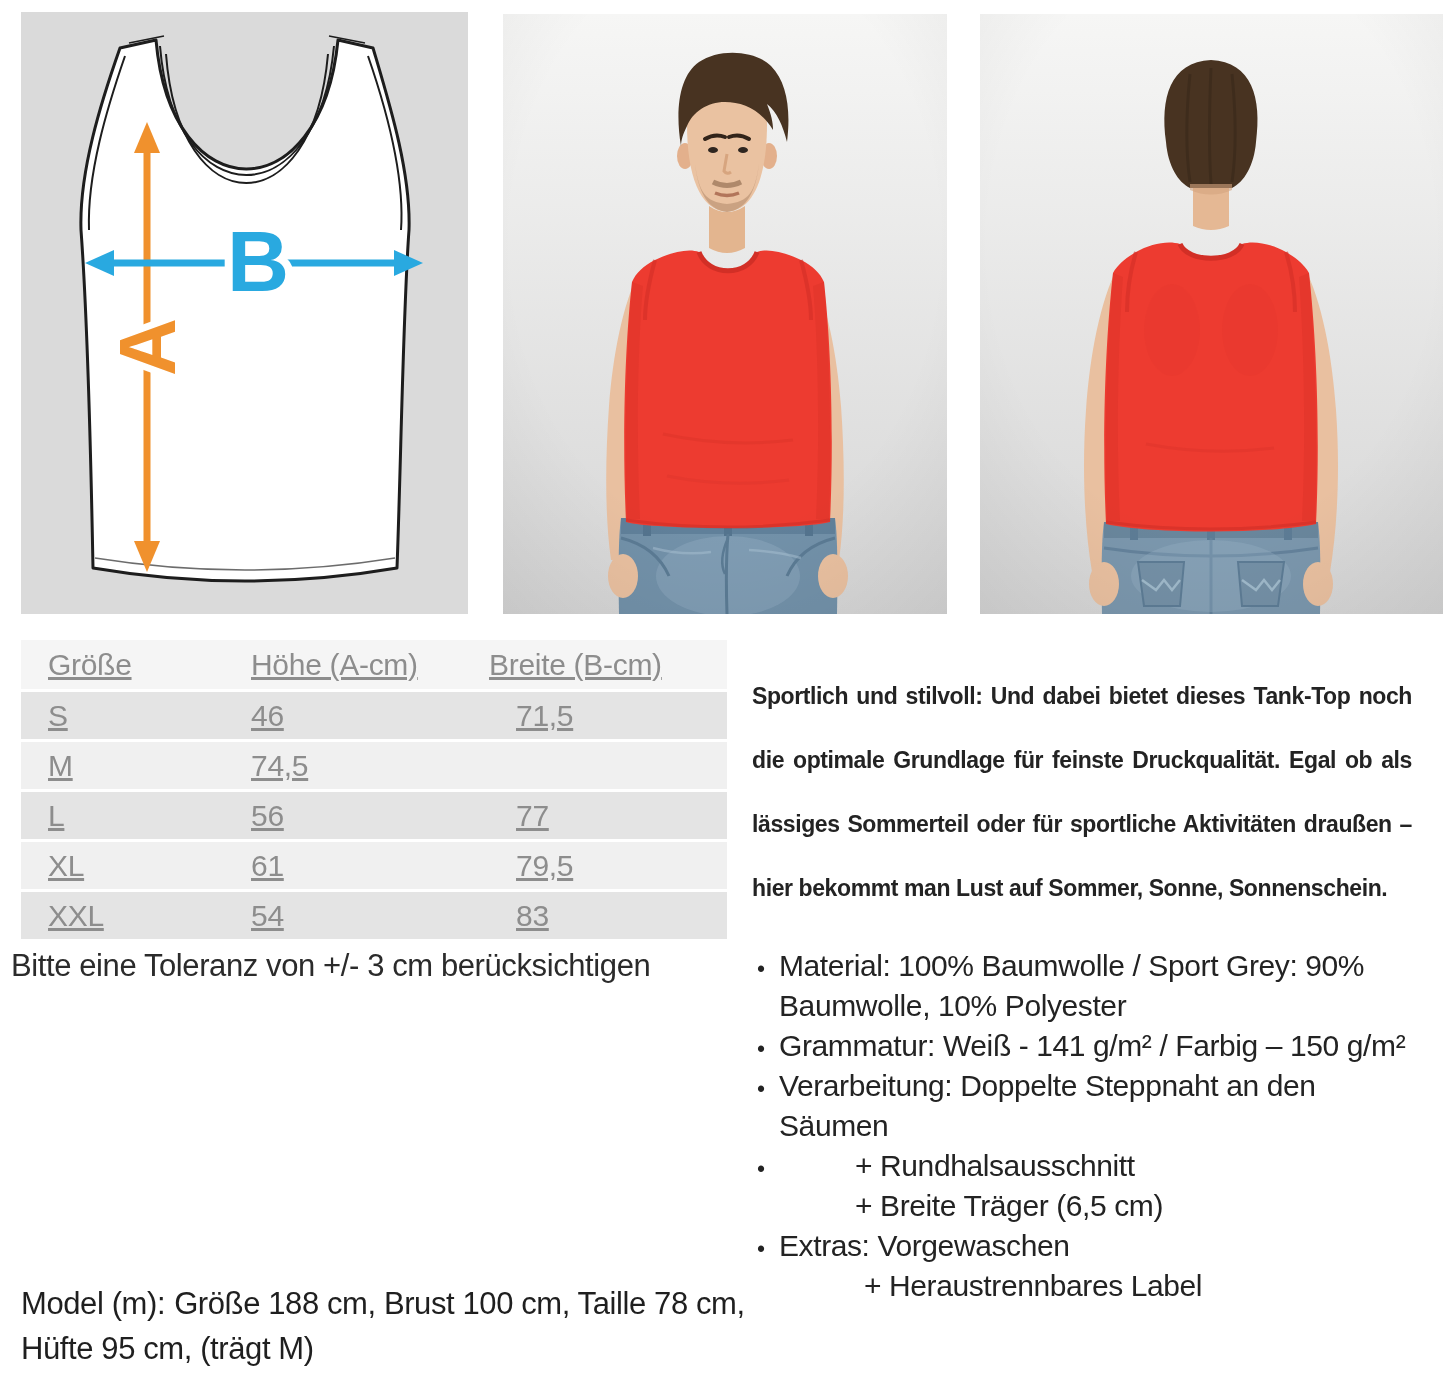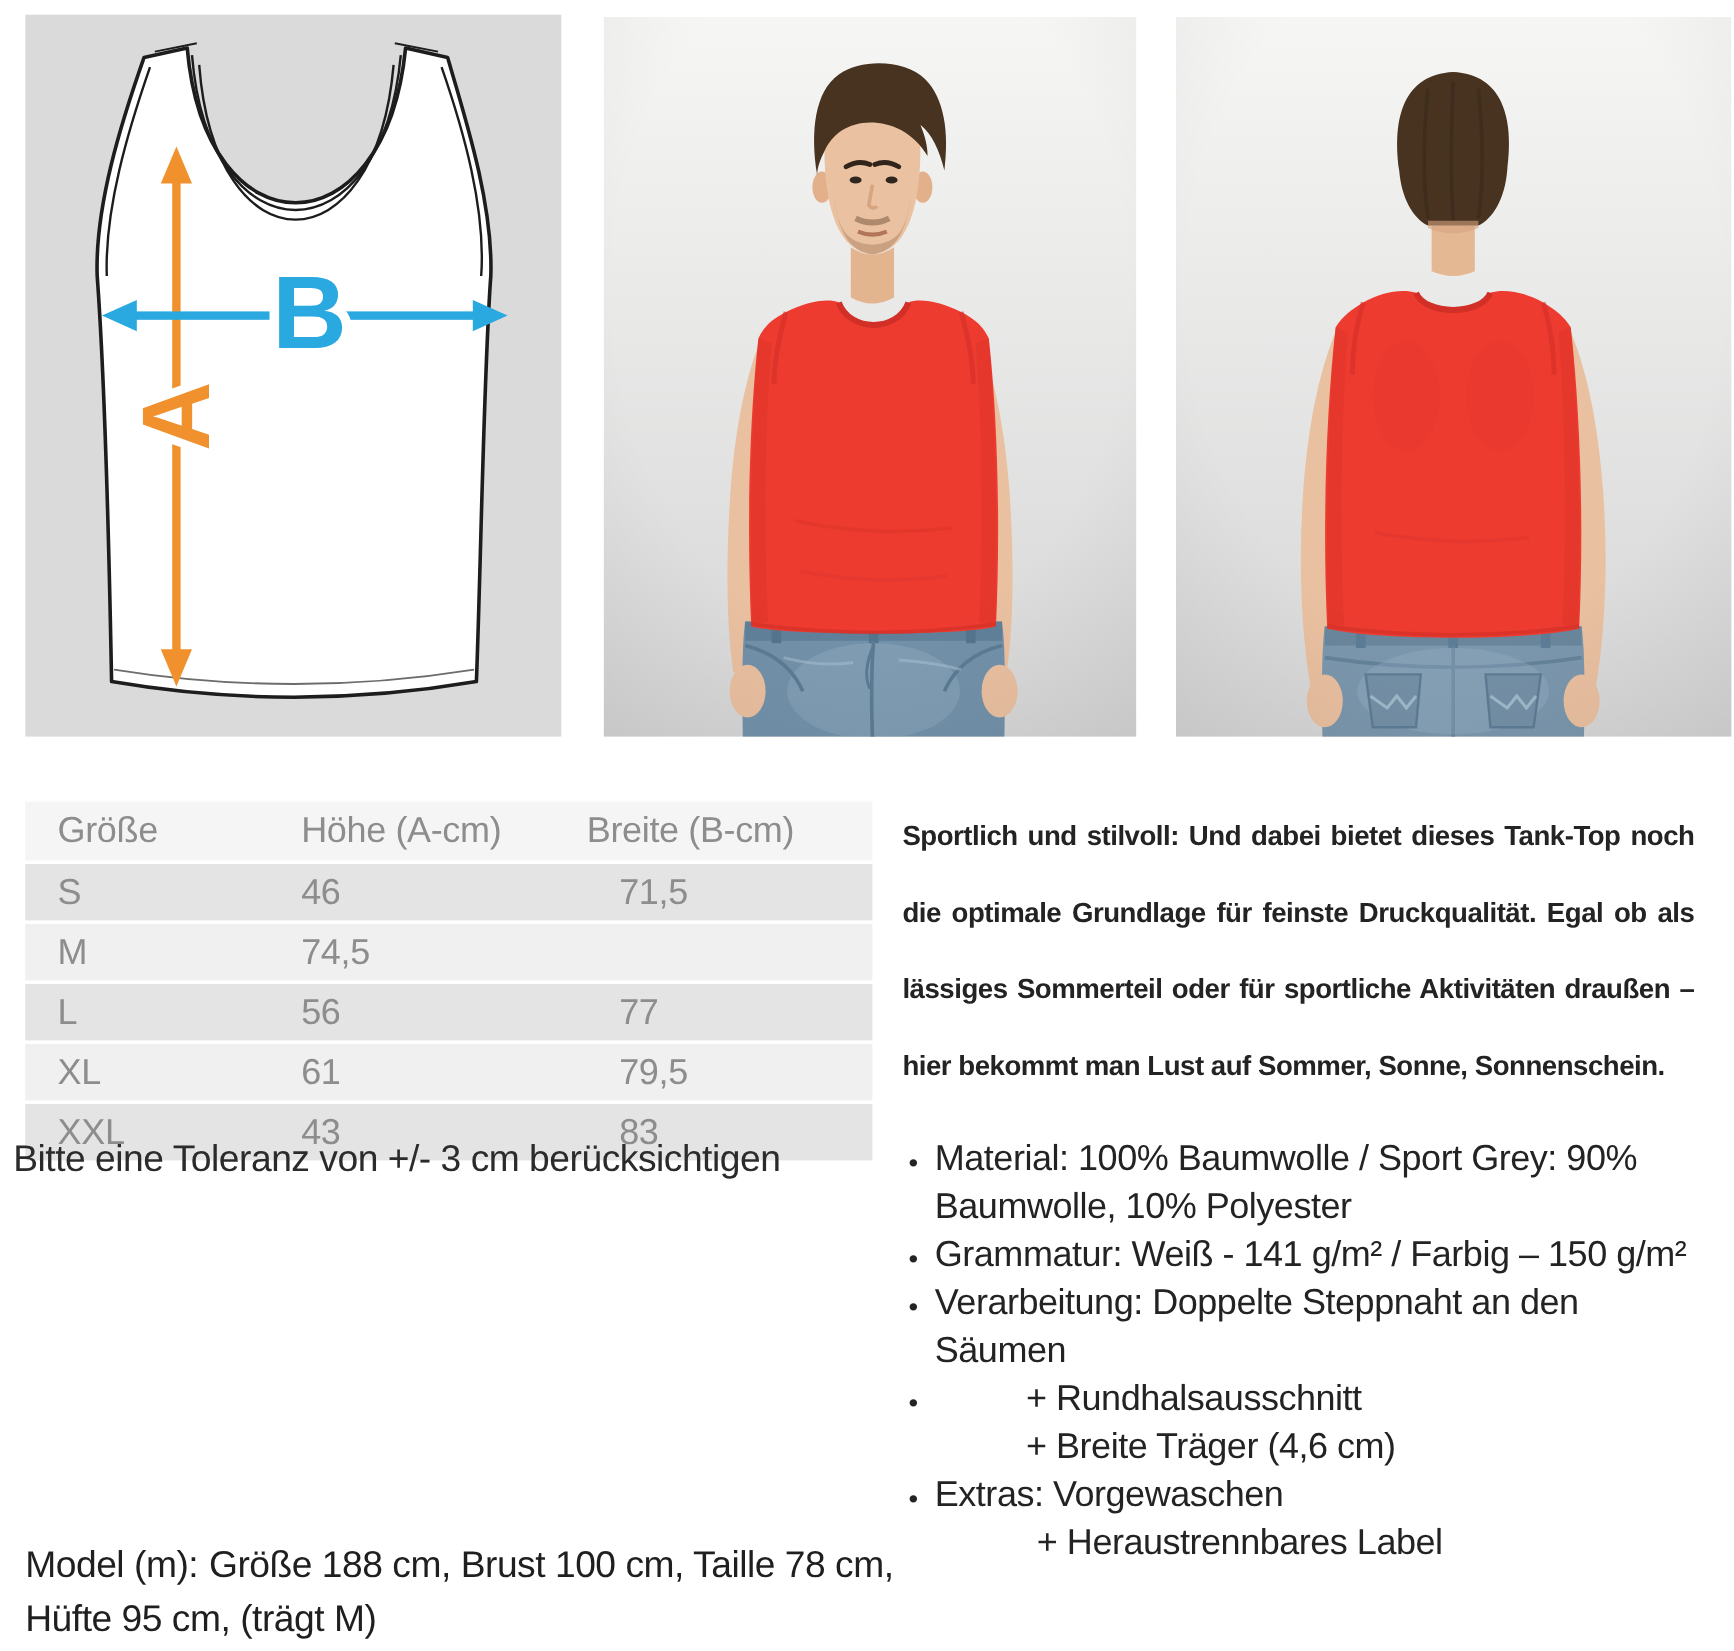--- a/index.html
+++ b/index.html
@@ -6,22 +6,22 @@
   .page{position:relative;width:1445px;height:1376px;background:#ffffff;overflow:hidden;
         font-family:"Liberation Sans",sans-serif;color:#262626;}
 
   
   .diagram{position:absolute;left:21px;top:12px;width:447px;height:602px;}
   .photo-front{position:absolute;left:503px;top:14px;width:444px;height:600px;}
   .photo-back{position:absolute;left:980px;top:14px;width:463px;height:600px;}
   .diagram svg,.photo-front svg,.photo-back svg{display:block;width:100%;height:100%;}
 
   
-  .size-table{position:absolute;left:21px;top:668px;width:706px;font-size:30px;color:#8d8d8d;
-              letter-spacing:-0.3px;}
+  .size-table{position:absolute;left:21px;top:640px;width:706px;font-size:30px;color:#8d8d8d;
+              letter-spacing:-0.3px;text-decoration:underline;}
   .t-row{display:flex;align-items:center;height:47px;margin-bottom:3px;}
   .t-head{background:#f5f5f5;height:49px;}
   .t-body .t-row:nth-child(odd){background:#e4e4e4;}
   .t-body .t-row:nth-child(even){background:#f0f0f0;}
   .t-cell{box-sizing:border-box;padding-left:27px;white-space:nowrap;}
   .c0{width:203px;}
   .c1{width:265px;}
   .c2{width:238px;}
 
   
@@ -240,39 +240,39 @@
           <div class="t-cell c1">56</div>
           <div class="t-cell c2">77</div>
         </div>
         <div class="t-row">
           <div class="t-cell c0">XL</div>
           <div class="t-cell c1">61</div>
           <div class="t-cell c2">79,5</div>
         </div>
         <div class="t-row">
           <div class="t-cell c0">XXL</div>
-          <div class="t-cell c1">43</div>
+          <div class="t-cell c1">54</div>
           <div class="t-cell c2">83</div>
         </div>
       </div>
   </div>
 
   <div class="tolerance">Bitte eine Toleranz von +/- 3 cm berücksichtigen</div>
 
   <div class="model-info">
     <span class="model-label">Model (m):</span><span>Größe 188 cm, Brust 100 cm, Taille 78 cm, Hüfte 95 cm, (trägt M)</span>
   </div>
 
   <div class="description">
     <div class="desc-intro">Sportlich und stilvoll: Und dabei bietet dieses Tank-Top noch die optimale Grundlage für feinste Druckqualität. Egal ob als lässiges Sommerteil oder für sportliche Aktivitäten draußen – hier bekommt man Lust auf Sommer, Sonne, Sonnenschein.</div>
     <div class="desc-items">
         <div class="item bullet"><span class="dot">•</span><span>Material: 100% Baumwolle / Sport Grey: 90% Baumwolle, 10% Polyester</span></div>
         <div class="item bullet"><span class="dot">•</span><span>Grammatur: Weiß - 141 g/m² / Farbig – 150 g/m²</span></div>
         <div class="item bullet"><span class="dot">•</span><span>Verarbeitung: Doppelte Steppnaht an den Säumen</span></div>
         <div class="item bullet"><span class="dot">•</span></div>
         <div class="item sub"><span>+ Rundhalsausschnitt</span></div>
-        <div class="item sub"><span>+ Breite Träger (4,6 cm)</span></div>
+        <div class="item sub"><span>+ Breite Träger (6,5 cm)</span></div>
         <div class="item bullet"><span class="dot">•</span><span>Extras: Vorgewaschen</span></div>
         <div class="item sub2"><span>+ Heraustrennbares Label</span></div>
       </div>
   </div>
 
 </div>
 
 </body></html>

